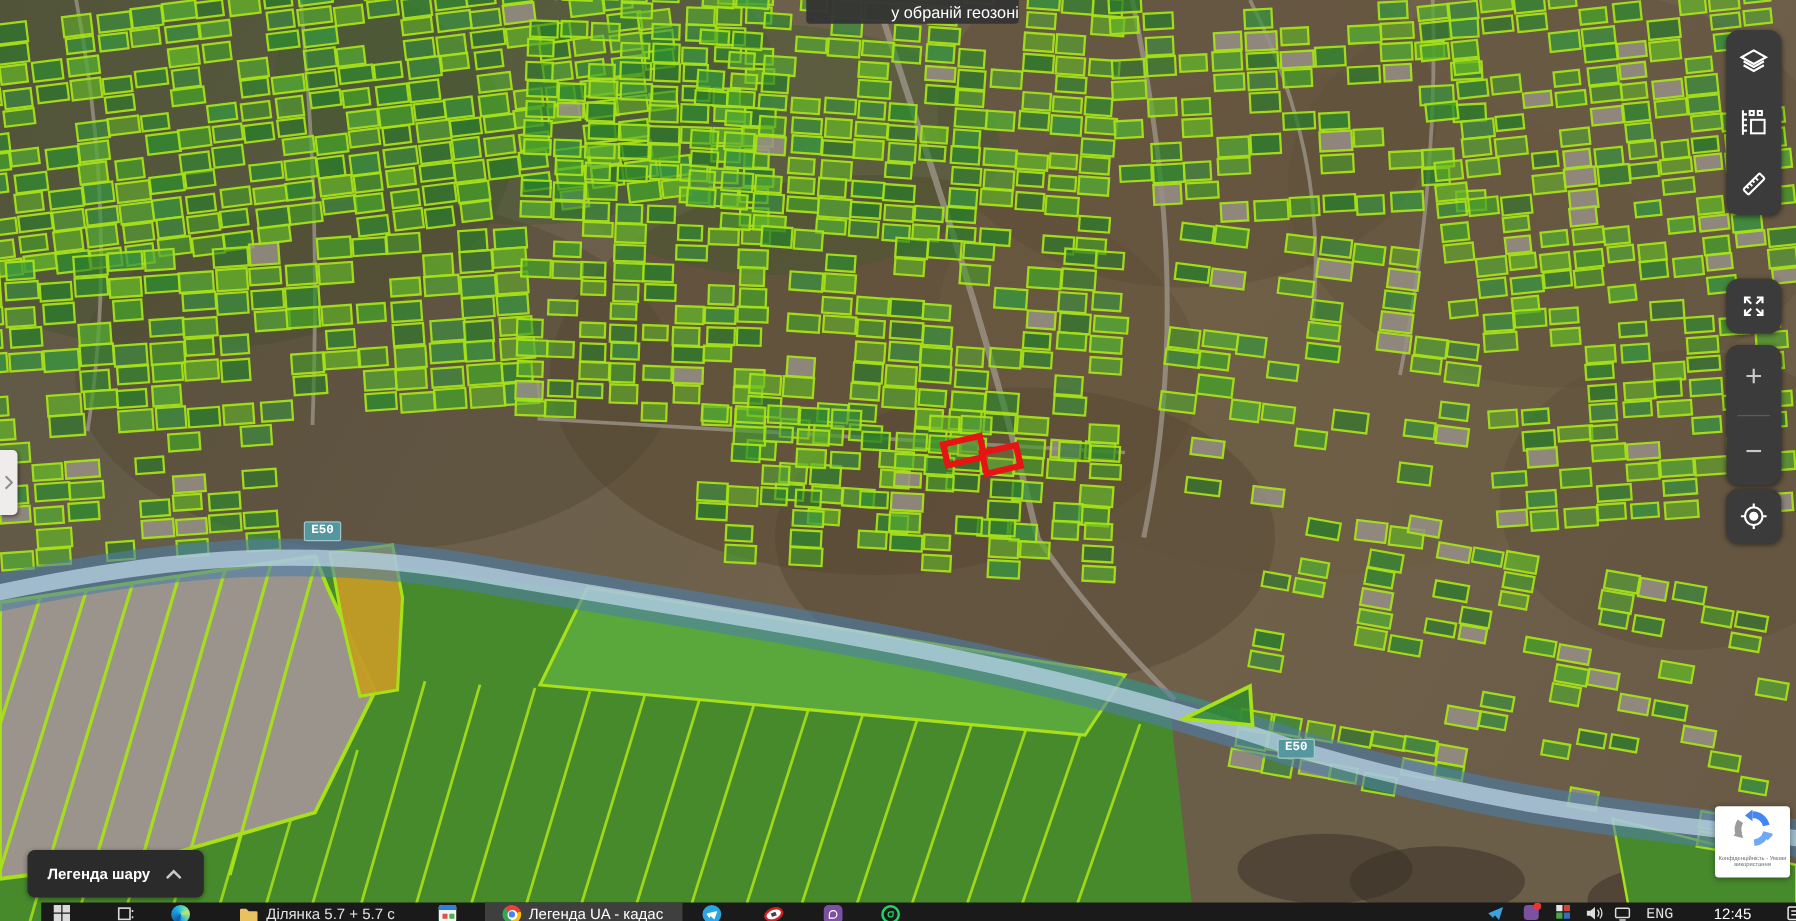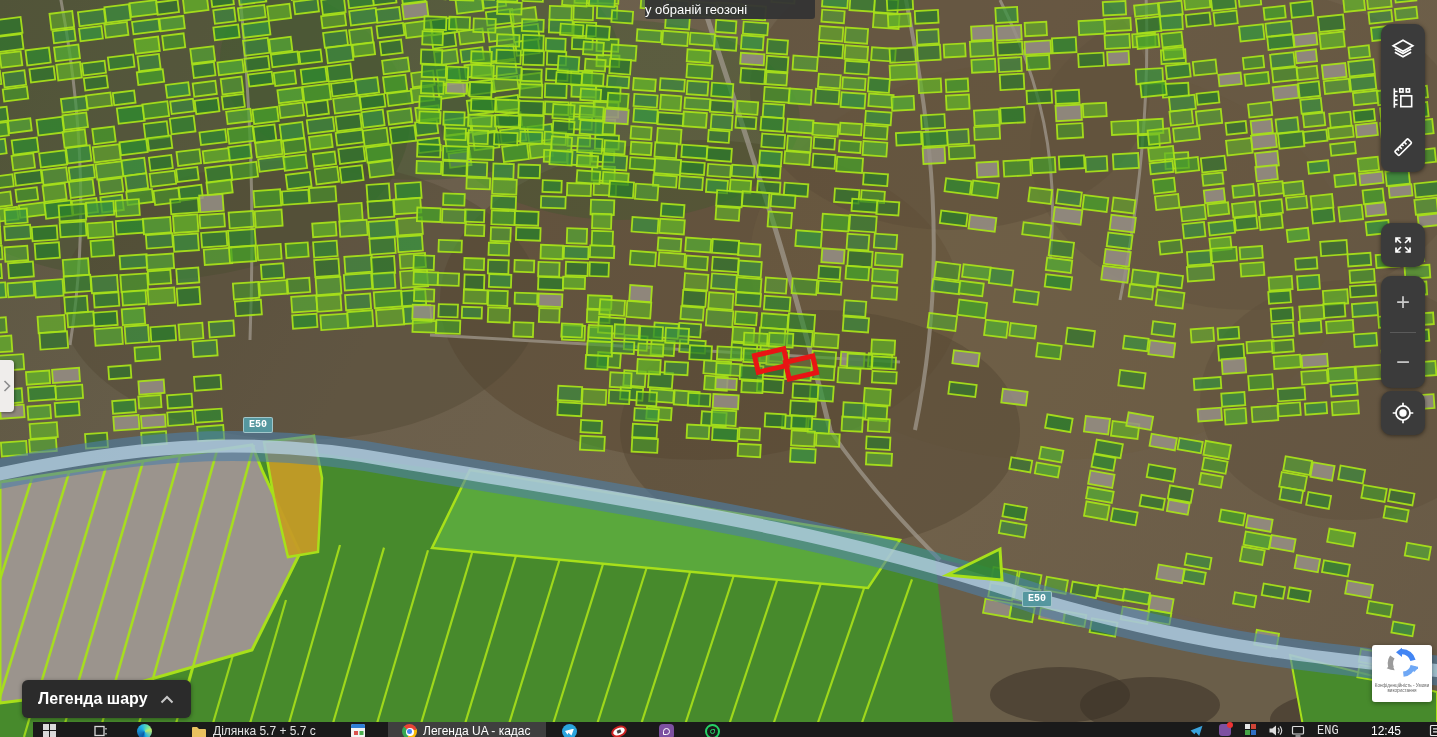--- a/index.html
+++ b/index.html
@@ -5,36 +5,36 @@
   html,body{margin:0;padding:0;background:#000;}
   .stage{position:relative;width:1437px;height:737px;overflow:hidden;
          background:linear-gradient(118deg,#5c5742 0%,#6b5f4c 30%,#71624b 58%,#685a46 100%);
          font-family:"Liberation Sans",sans-serif;}
   .stage *{box-sizing:border-box;}
   #map-svg{position:absolute;left:0;top:0;}
 
   
   .geo-tooltip{position:absolute;left:645px;top:0;width:170px;height:19px;
     background:rgba(52,52,52,.96);border-radius:0 0 3px 3px;color:#fff;font-size:13px;
-    display:flex;align-items:center;justify-content:flex-start;z-index:30;}
+    display:flex;align-items:center;justify-content:flex-end;z-index:30;}
   .road-label{position:absolute;background:#55979f;color:#fff;font-size:10px;font-weight:bold;
     padding:0 5px;line-height:14px;border-radius:2px;border:1px solid rgba(255,255,255,.45);z-index:20;font-family:Liberation Mono, monospace;}
   .left-toggle{position:absolute;left:0;top:360px;width:14px;height:52px;background:#efedeb;
     border-radius:0 4px 4px 0;box-shadow:1px 1px 3px rgba(0,0,0,.4);display:flex;
     align-items:center;justify-content:center;z-index:25;cursor:pointer;}
 
   .tool-panel{position:absolute;left:1381px;width:44px;background:#3b3b3b;border-radius:10px;
     box-shadow:0 1px 4px rgba(0,0,0,.5);z-index:30;display:flex;flex-direction:column;align-items:center;}
   .tool-btn{width:44px;height:46px;display:flex;align-items:center;justify-content:center;cursor:pointer;}
   .zoom-btn{width:44px;height:52px;display:flex;align-items:center;justify-content:center;
     color:#c9c9c9;font-size:24px;line-height:1;cursor:pointer;}
   .zoom-div{width:26px;height:1px;background:#5a5a5a;}
 
   .legend-btn{position:absolute;left:22px;top:680px;height:38px;padding:0 16px;background:#2b2b2b;
-    border-radius:6px;display:flex;align-items:center;gap:11px;color:#fff;font-size:16px;font-weight:bold;
+    border-radius:6px;display:flex;align-items:center;gap:11px;color:#fff;font-size:12px;font-weight:bold;
     z-index:30;cursor:pointer;box-shadow:0 1px 4px rgba(0,0,0,.4);}
 
   .recaptcha{position:absolute;left:1372px;top:645px;width:60px;height:57px;background:#fff;
     border-radius:3px;box-shadow:0 1px 5px rgba(0,0,0,.4);z-index:30;text-align:center;padding-top:2px;}
   .recaptcha .tiny{font-size:4.6px;line-height:5.4px;color:#666;display:block;}
 
   
   .taskbar{position:absolute;left:0;top:722px;width:1437px;height:19px;background:#1a1a1a;
     z-index:40;overflow:hidden;margin-left:33px;}
   .tb-item{position:absolute;top:0;height:19px;display:flex;align-items:flex-start;gap:6px;

